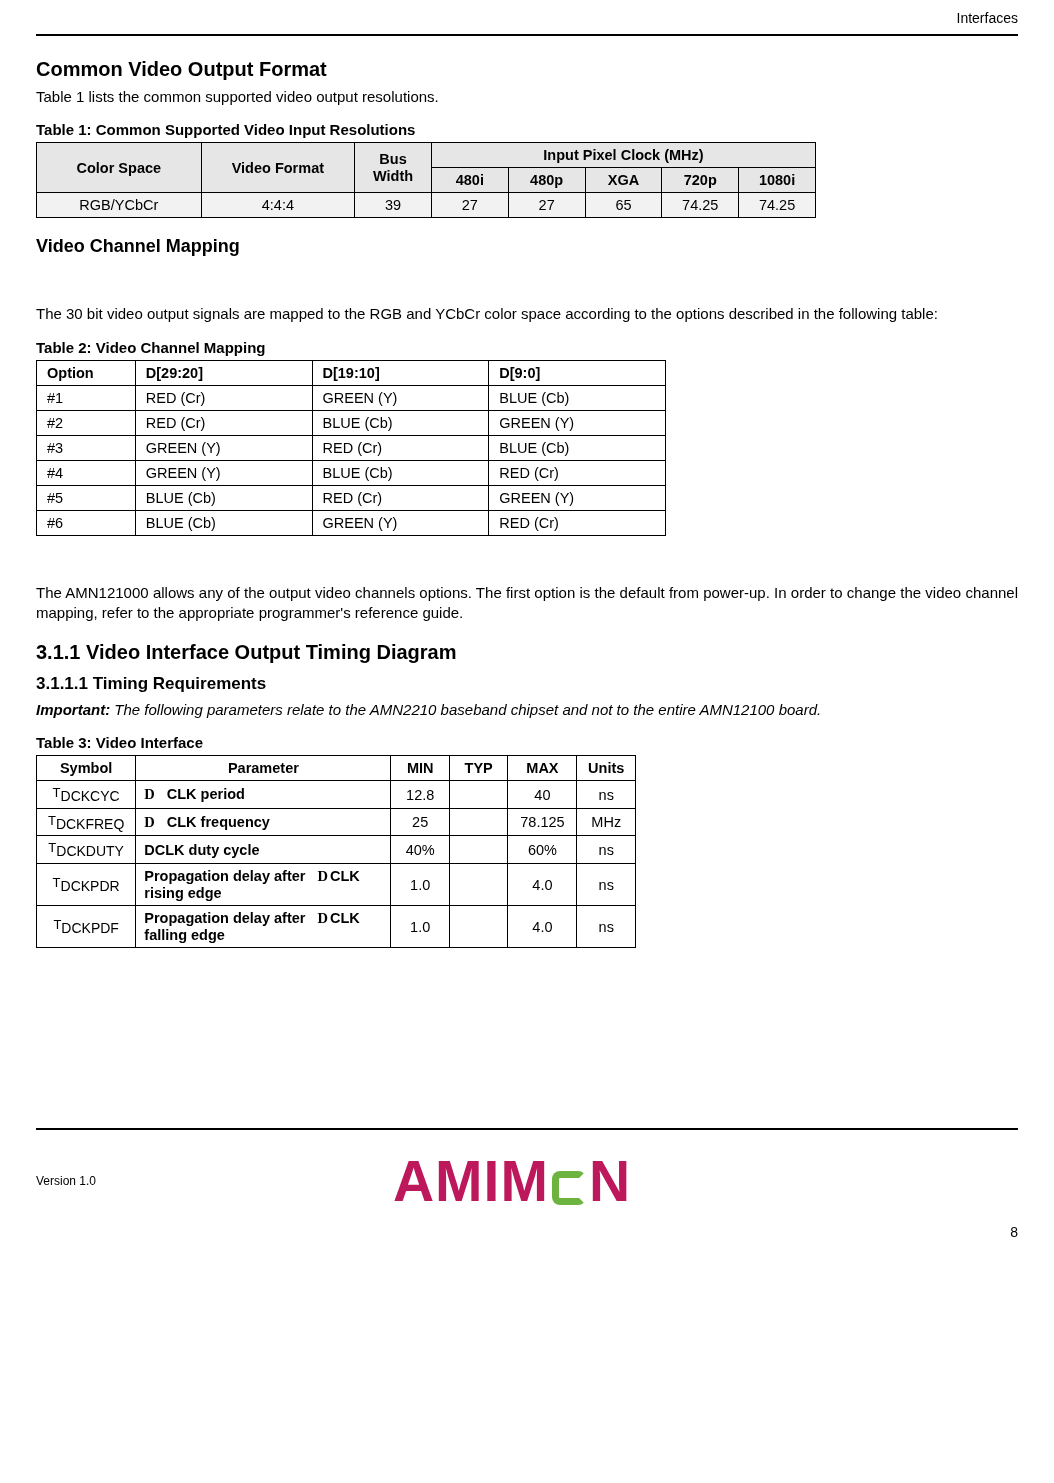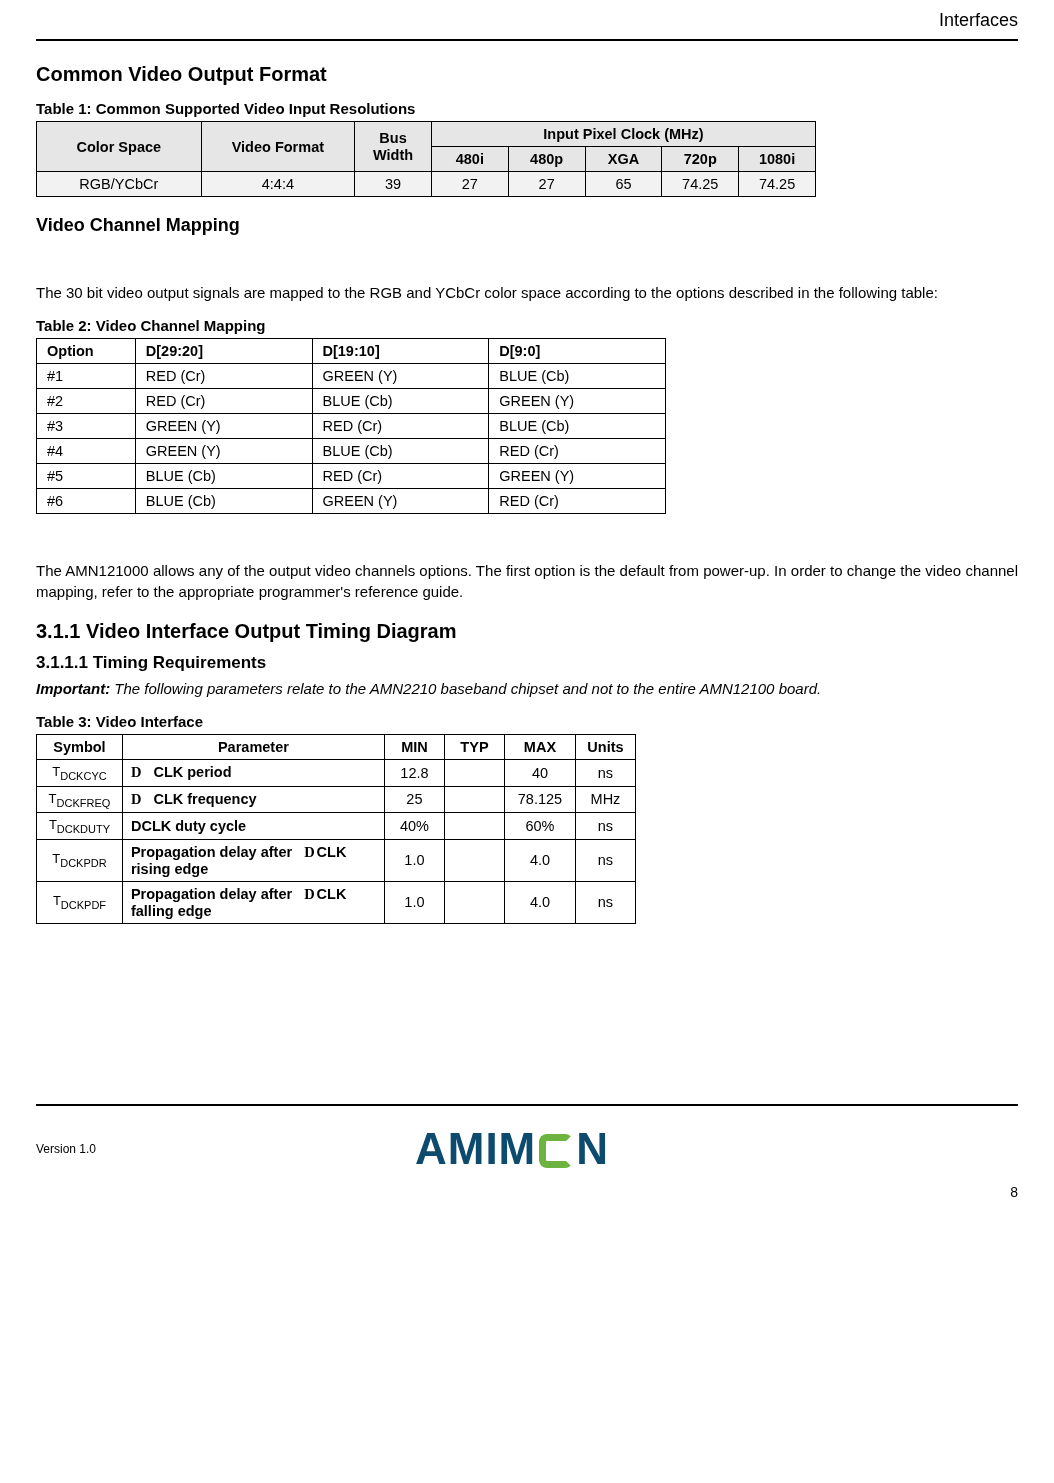--- a/index.html
+++ b/index.html
@@ -16,21 +16,21 @@
     margin: 0 auto;
     padding: 10px 36px 20px 36px;
     position: relative;
   }
   .top-rule {
     border-top: 2px solid #000;
     margin-top: 8px;
   }
   .header-right {
     text-align: right;
-    font-size: 18px;
+    font-size: 14px;
     margin-bottom: 4px;
   }
   h2.section {
     font-size: 20px;
     font-weight: bold;
     margin: 22px 0 6px 0;
   }
   h2.subsection {
     font-size: 18px;
     font-weight: bold;
@@ -68,41 +68,41 @@
   .t1 .hdr-row td, .t1 .hdr-row th { background: #e6e6e6; font-weight: bold; }
   .t1-data { background: #f2f2f2; }
   .t2 { width: 630px; }
   .t2 th { text-align: left; padding-left: 10px; }
   .t2 td { text-align: left; padding-left: 10px; }
   .t3 { width: 600px; padding-left: 36px; }
   .t3 th { text-align: center; }
   .t3 .sym { text-align: center; font-size: 13px; }
   .t3 .param { text-align: left; font-weight: bold; }
   .t3 .num { text-align: center; }
-  .sub { font-size: 11px; vertical-align: sub; }
+  .sub { font-size: 14px; vertical-align: sub; }
   .important { font-style: italic; text-align: justify; margin: 6px 0 12px 0; }
   .important b { font-style: italic; }
   .footer-area {
     margin-top: 180px;
   }
   .footer-rule {
     border-top: 2px solid #000;
     margin-bottom: 18px;
   }
   .footer-row {
     display: flex;
     align-items: center;
     justify-content: space-between;
   }
   .logo {
-    font-size: 44px;
+    font-size: 57px;
     font-weight: 800;
     letter-spacing: 1px;
     font-family: Arial, sans-serif;
-    color: #0c4a6e;
+    color: #be185d;
     display: inline-flex;
     align-items: baseline;
   }
   .logo .o-shape {
     display: inline-block;
     width: 34px;
     height: 34px;
     border: 7px solid #6cb33f;
     border-right-color: transparent;
     border-radius: 8px;
@@ -129,20 +129,21 @@
   }
 </style>
 </head>
 <body>
 
 <div class="page">
   <div class="header-right">Interfaces</div>
   <div class="top-rule"></div>
 
   <h2 class="section">Common Video Output Format</h2>
+  <p>Table 1 lists the common supported video output resolutions.</p>
   <div class="table-caption">Table 1: Common Supported Video Input Resolutions</div>
 
   <table class="t1">
     <tbody>
         <tr class="hdr-row">
       <th rowspan="2" style="width:150px;">Color Space</th>
       <th rowspan="2" style="width:140px;">Video Format</th>
       <th rowspan="2" style="width:70px; line-height:1.15;">Bus Width</th>
       <th colspan="5">Input Pixel Clock (MHz)</th>
     </tr>

